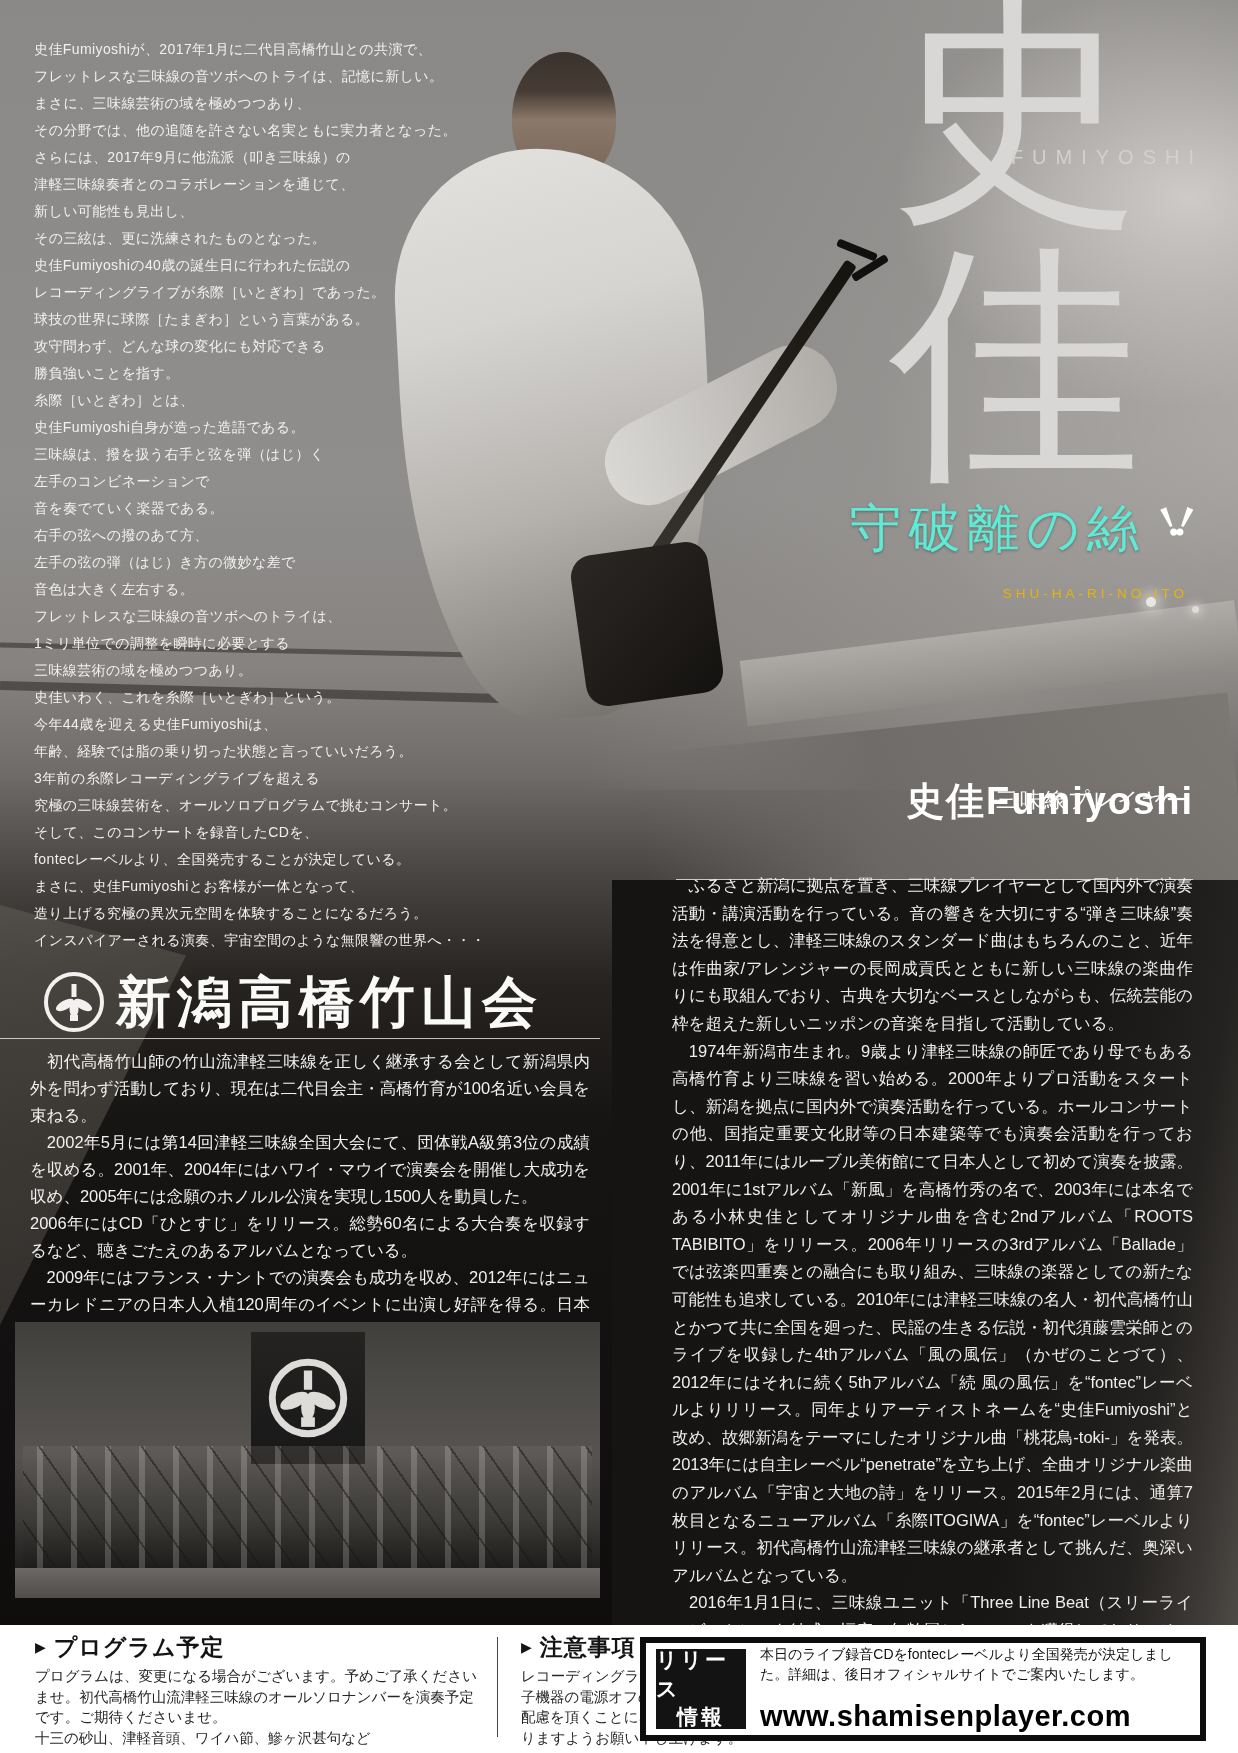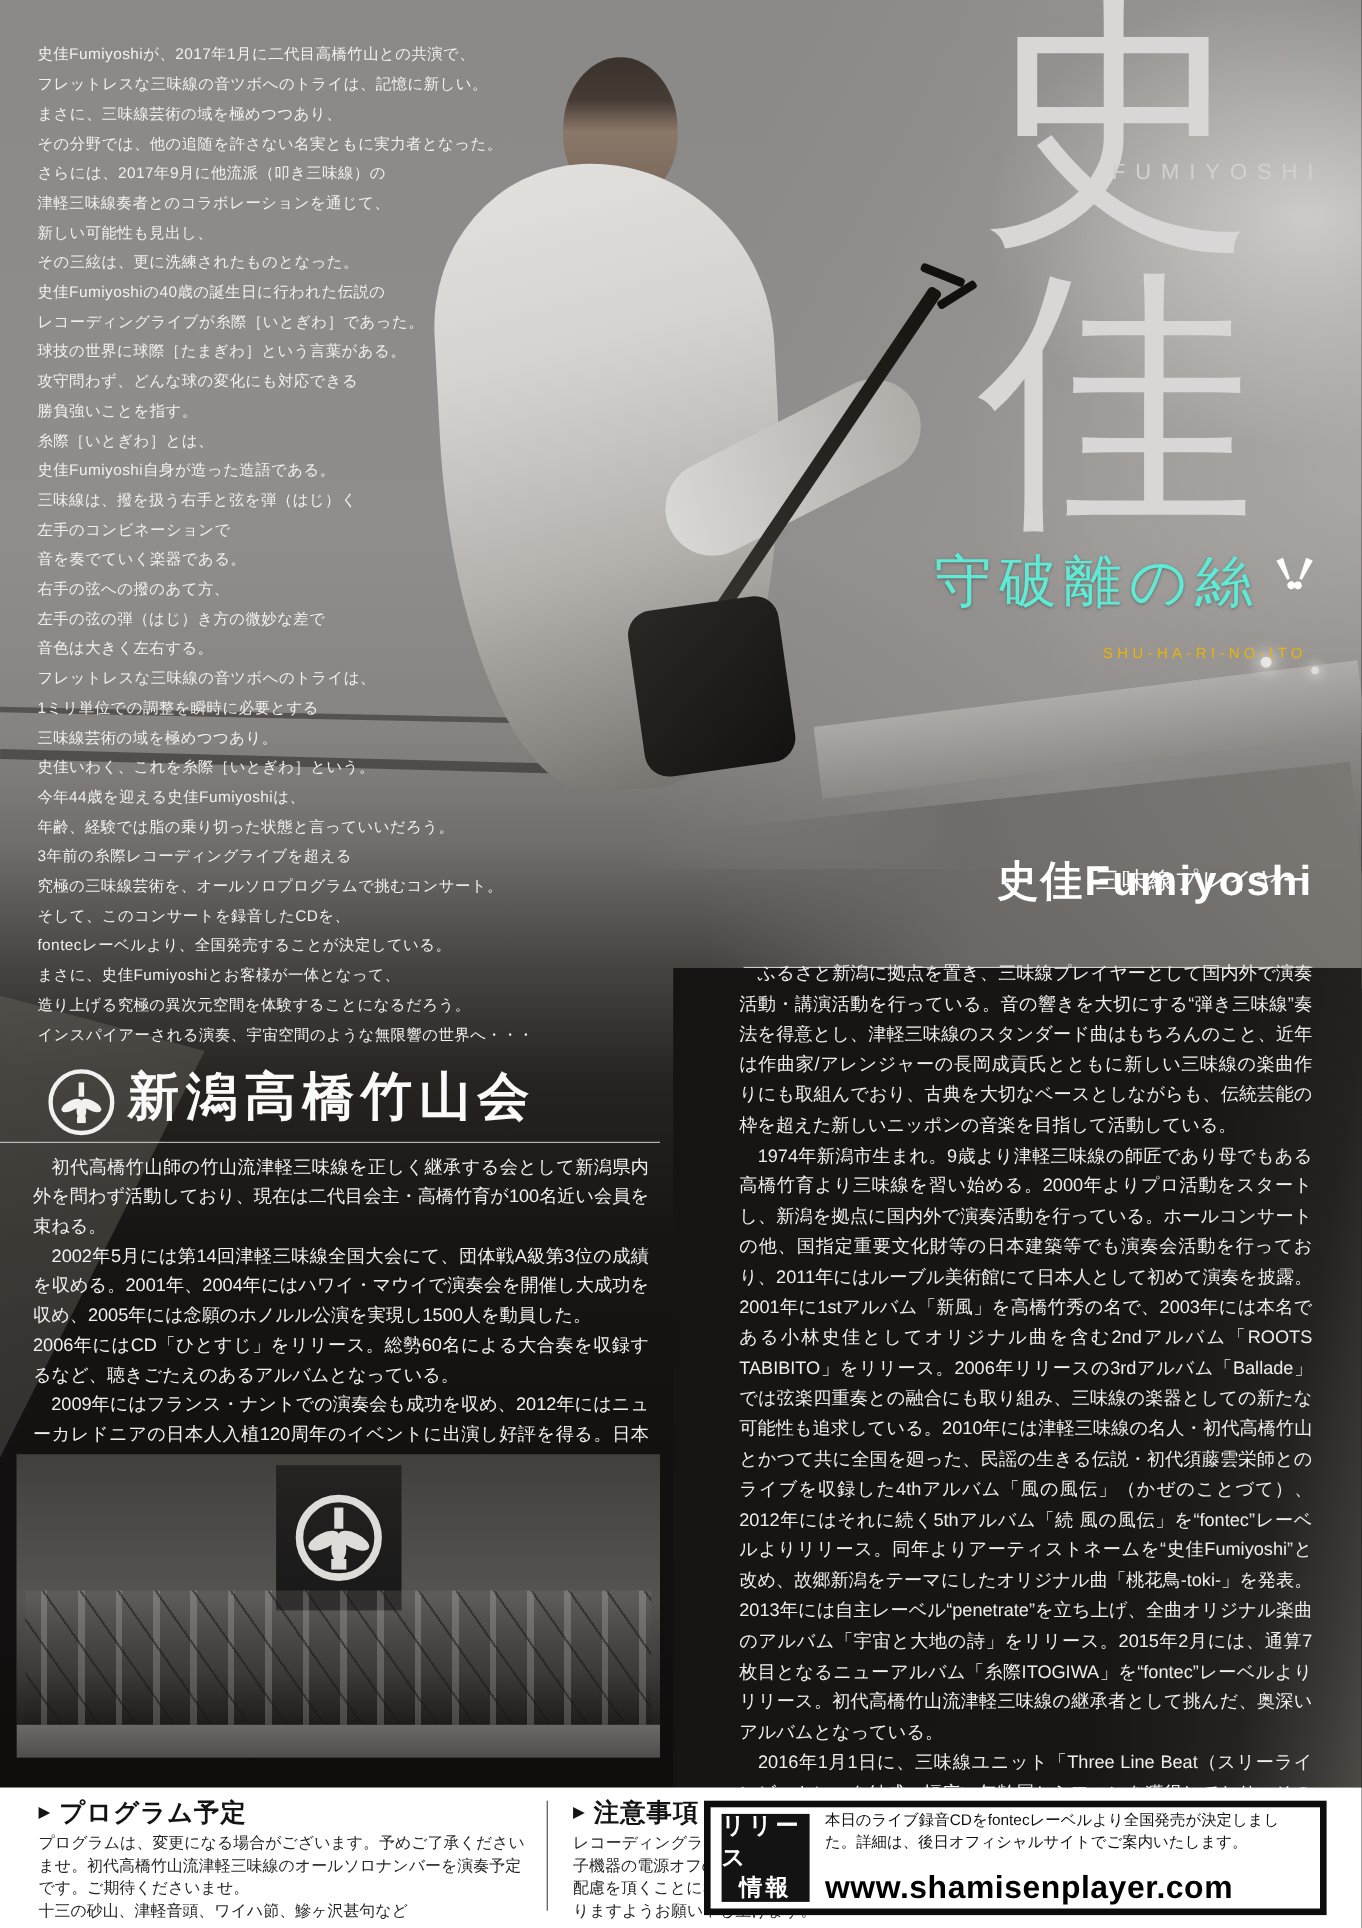--- a/index.html
+++ b/index.html
@@ -81,21 +81,21 @@
   .player-name { right:44px; top:776px; font-size:38px; font-weight:700; letter-spacing:2px;
     color:#ffffff; z-index:5; }
   .heading-rule { left:676px; top:879px; width:517px; height:1px;
     background:rgba(225,224,222,.85); z-index:5; }
   .bio { left:672px; top:872px; width:521px; font-size:16.5px; line-height:27.6px;
     color:#efeeec; text-align:justify; z-index:5; }
 
   
   .kai-logo { left:42px; top:970px; width:64px; height:64px; z-index:5; }
   .kai-name { left:116px; top:966px; font-family:Liberation Sans, sans-serif;
-    font-size:47px; font-weight:700; letter-spacing:6px; color:#fafaf8; z-index:5; }
+    font-size:55px; font-weight:700; letter-spacing:6px; color:#fafaf8; z-index:5; }
   .kai-rule { left:0; top:1038px; width:600px; height:1px; background:rgba(235,234,232,.8); z-index:5; }
   .kai-desc { left:30px; top:1048px; width:560px; font-size:16.5px; line-height:27px;
     color:#f2f1ef; text-align:justify; z-index:5; }
 
   
   .group-photo { left:15px; top:1322px; width:585px; height:276px; overflow:hidden; z-index:5;
     background:linear-gradient(180deg,#413f3c 0%,#4a4845 18%,#565350 48%,#3c3a37 72%,#232120 88%,#161514 100%); }
   .crest-banner { position:absolute; left:50%; margin-left:-57px; top:10px; width:114px; height:132px;
     background:linear-gradient(180deg,#242322,#191818);
     display:flex; align-items:center; justify-content:center; }
@@ -113,21 +113,21 @@
   .notes { position:absolute; left:521px; top:9px; width:294px; }
   .sec-heading { display:flex; align-items:center; gap:7px; font-size:23px; font-weight:700;
     color:#141414; letter-spacing:1px; height:26px; }
   .bullet { font-size:14px; color:#141414; }
   .sec-body { margin-top:6px; font-size:14.5px; line-height:20.5px; color:#262626; }
   .divider-v { position:absolute; left:497px; top:12px; width:1px; height:100px; background:#454545; }
 
   .release { position:absolute; left:640px; top:12px; width:566px; height:104px;
     border:6px solid #0d0d0d; background:#ffffff;
     display:flex; align-items:center; gap:14px; padding:0 12px 0 10px; }
-  .release-label { width:80px; height:80px; flex:none; background:#131313; color:#ffffff;
+  .release-label { width:90px; height:80px; flex:none; background:#131313; color:#ffffff;
     display:flex; flex-direction:column; align-items:center; justify-content:center;
     font-size:21px; font-weight:700; letter-spacing:3px; line-height:1.35; }
   .release-right { flex:1; }
   .release-text { font-size:14px; line-height:19.5px; color:#111111; }
   .release-url { font-size:29px; font-weight:700; color:#000000; margin-top:16px; letter-spacing:.5px; }
 </style>
 </head>
 <body>
 
 <div class="abs bg-base"></div>

